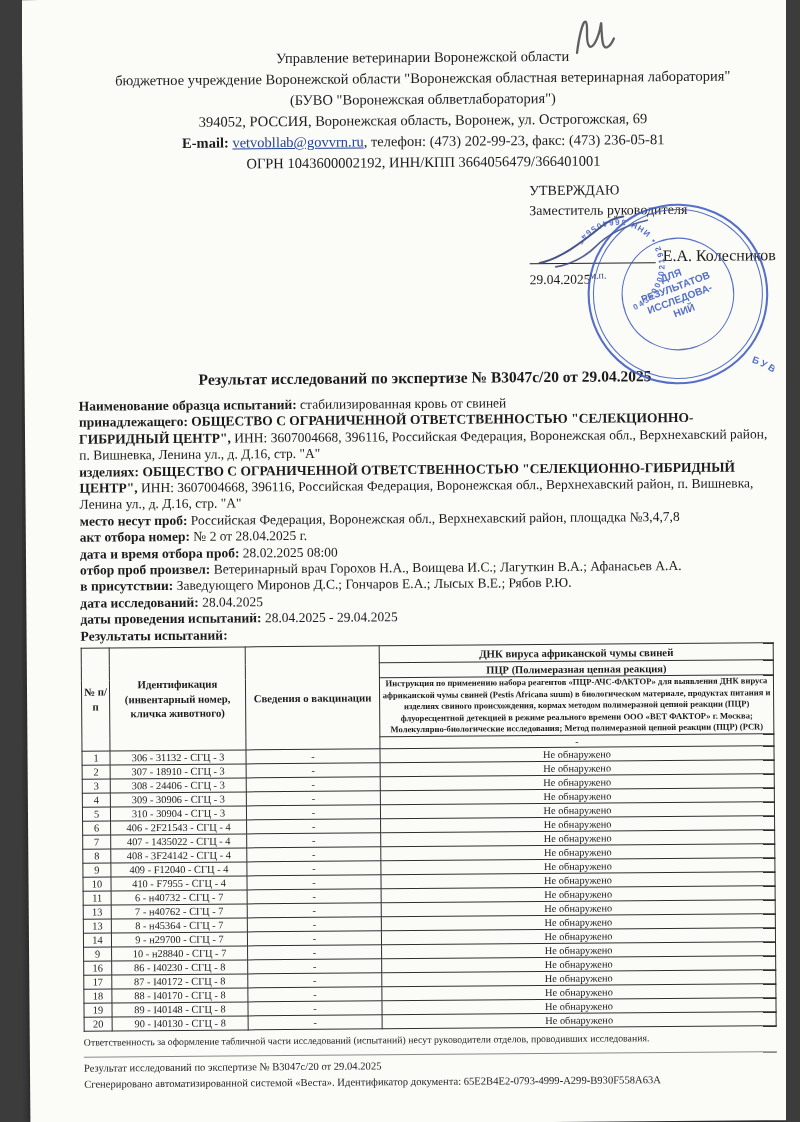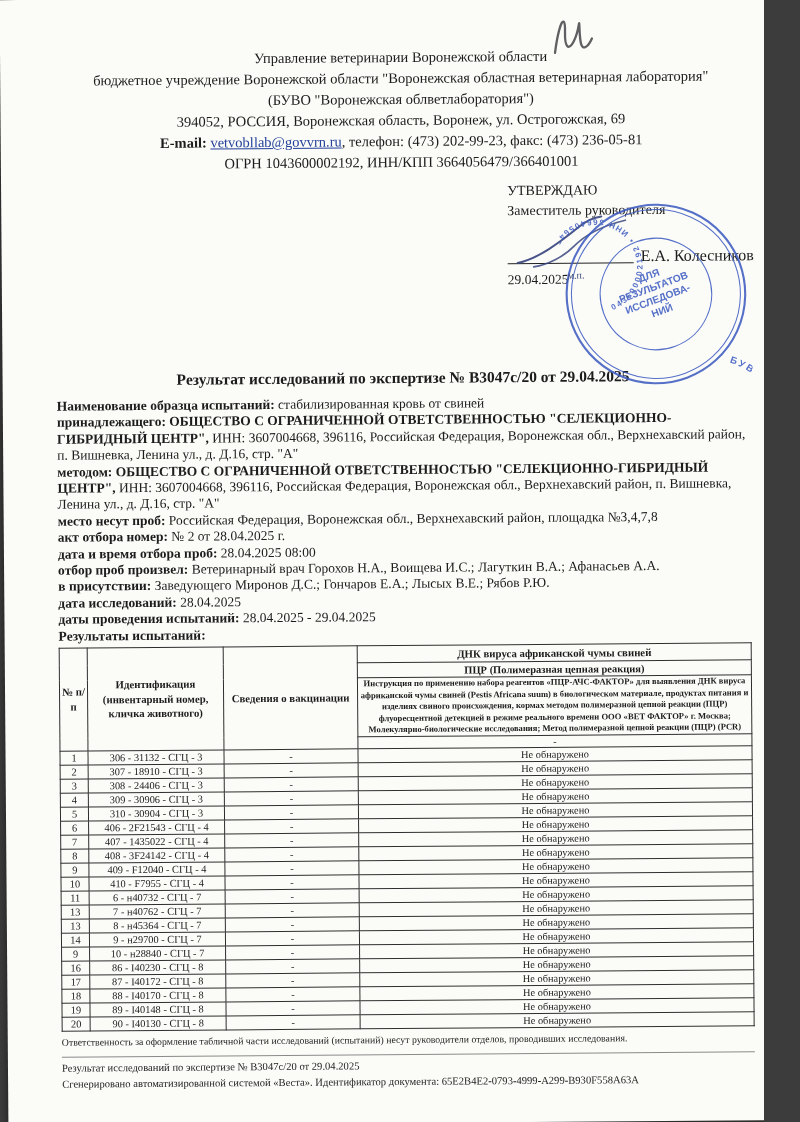--- a/index.html
+++ b/index.html
@@ -1,19 +1,19 @@
 <!DOCTYPE html>
 <html><head>
 <meta charset="utf-8">
 <style>
   * { box-sizing: border-box; margin: 0; padding: 0; }
   html, body { width: 800px; height: 1122px; overflow: hidden; }
   body { background: #3c3c3c; font-family: "Liberation Serif", serif; color: #1c1c1c; }
 
-  .scan { position: relative; width: 764px; height: 1122px; overflow: hidden; }
+  .scan { position: relative; width: 764px; height: 1122px; overflow: hidden; margin-left: 22px; }
   .page {
     position: absolute; left: 4px; top: -3px; width: 795px; height: 1126px;
     background: #fbfbf8; transform: rotate(-0.45deg); transform-origin: 50% 50%;
     box-shadow: 0 0 8px rgba(0,0,0,.55);
   }
   .content { position: relative; width: 100%; height: 100%; padding: 50px 48px 0 54px; }
 
   
   .doc-header { text-align: center; font-size: 14.5px; line-height: 21px; }
   .email { color: #23409a; text-decoration: underline; cursor: pointer; }
@@ -115,24 +115,24 @@
           </g>
         </svg>
       </div>
       <span class="mp">м.п.</span>
 
       <div class="title">Результат исследований по экспертизе № В3047с/20 от 29.04.2025</div>
 
       <div class="fields">
         <p><b>Наименование образца испытаний:</b> <b></b><span>стабилизированная кровь от свиней</span></p>
         <p><b>принадлежащего:</b> <b>ОБЩЕСТВО С ОГРАНИЧЕННОЙ ОТВЕТСТВЕННОСТЬЮ "СЕЛЕКЦИОННО-ГИБРИДНЫЙ ЦЕНТР",</b><span> ИНН: 3607004668, 396116, Российская Федерация, Воронежская обл., Верхнехавский район, п. Вишневка, Ленина ул., д. Д.16, стр. "А"</span></p>
-        <p><b>методом:</b> <b>ОБЩЕСТВО С ОГРАНИЧЕННОЙ ОТВЕТСТВЕННОСТЬЮ "СЕЛЕКЦИОННО-ГИБРИДНЫЙ ЦЕНТР",</b><span> ИНН: 3607004668, 396116, Российская Федерация, Воронежская обл., Верхнехавский район, п. Вишневка, Ленина ул., д. Д.16, стр. "А"</span></p>
+        <p><b>изделиях:</b> <b>ОБЩЕСТВО С ОГРАНИЧЕННОЙ ОТВЕТСТВЕННОСТЬЮ "СЕЛЕКЦИОННО-ГИБРИДНЫЙ ЦЕНТР",</b><span> ИНН: 3607004668, 396116, Российская Федерация, Воронежская обл., Верхнехавский район, п. Вишневка, Ленина ул., д. Д.16, стр. "А"</span></p>
         <p><b>место несут проб:</b> <b></b><span>Российская Федерация, Воронежская обл., Верхнехавский район, площадка №3,4,7,8</span></p>
         <p><b>акт отбора номер:</b> <b></b><span>№ 2 от 28.04.2025 г.</span></p>
-        <p><b>дата и время отбора проб:</b> <b></b><span>28.04.2025 08:00</span></p>
+        <p><b>дата и время отбора проб:</b> <b></b><span>28.02.2025 08:00</span></p>
         <p><b>отбор проб произвел:</b> <b></b><span>Ветеринарный врач Горохов Н.А., Воищева И.С.; Лагуткин В.А.; Афанасьев А.А.</span></p>
         <p><b>в присутствии:</b> <b></b><span>Заведующего Миронов Д.С.; Гончаров Е.А.; Лысых В.Е.; Рябов Р.Ю.</span></p>
         <p><b>дата исследований:</b> <b></b><span>28.04.2025</span></p>
         <p><b>даты проведения испытаний:</b> <b></b><span>28.04.2025 - 29.04.2025</span></p>
         <p><b>Результаты испытаний:</b></p>
       </div>
 
       <table class="results">
         <colgroup>
           <col style="width:28px">

